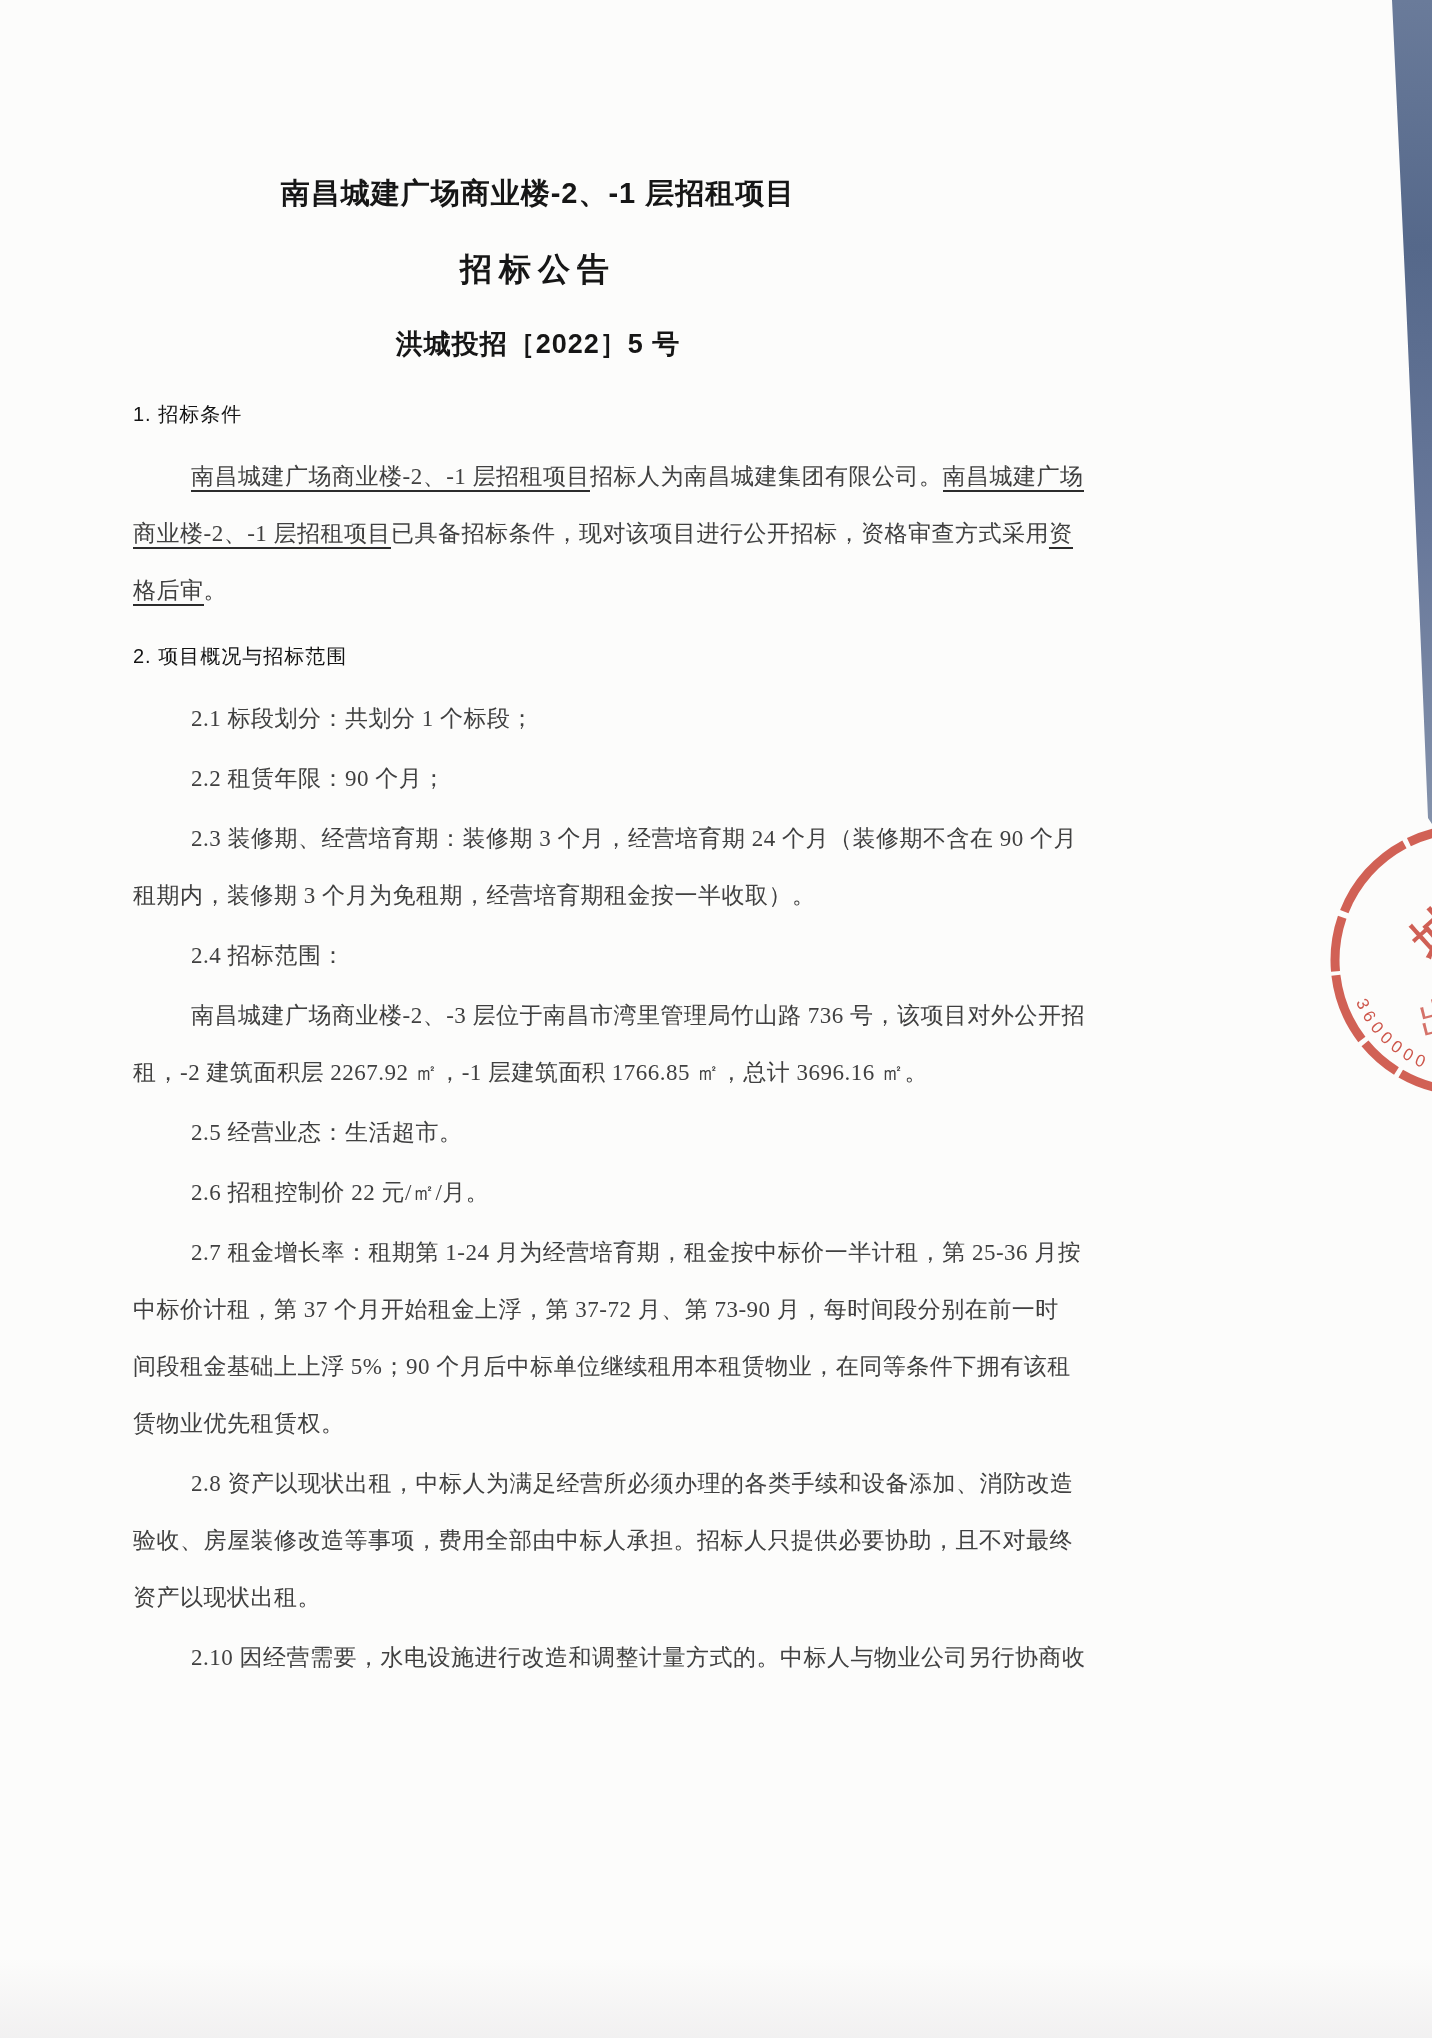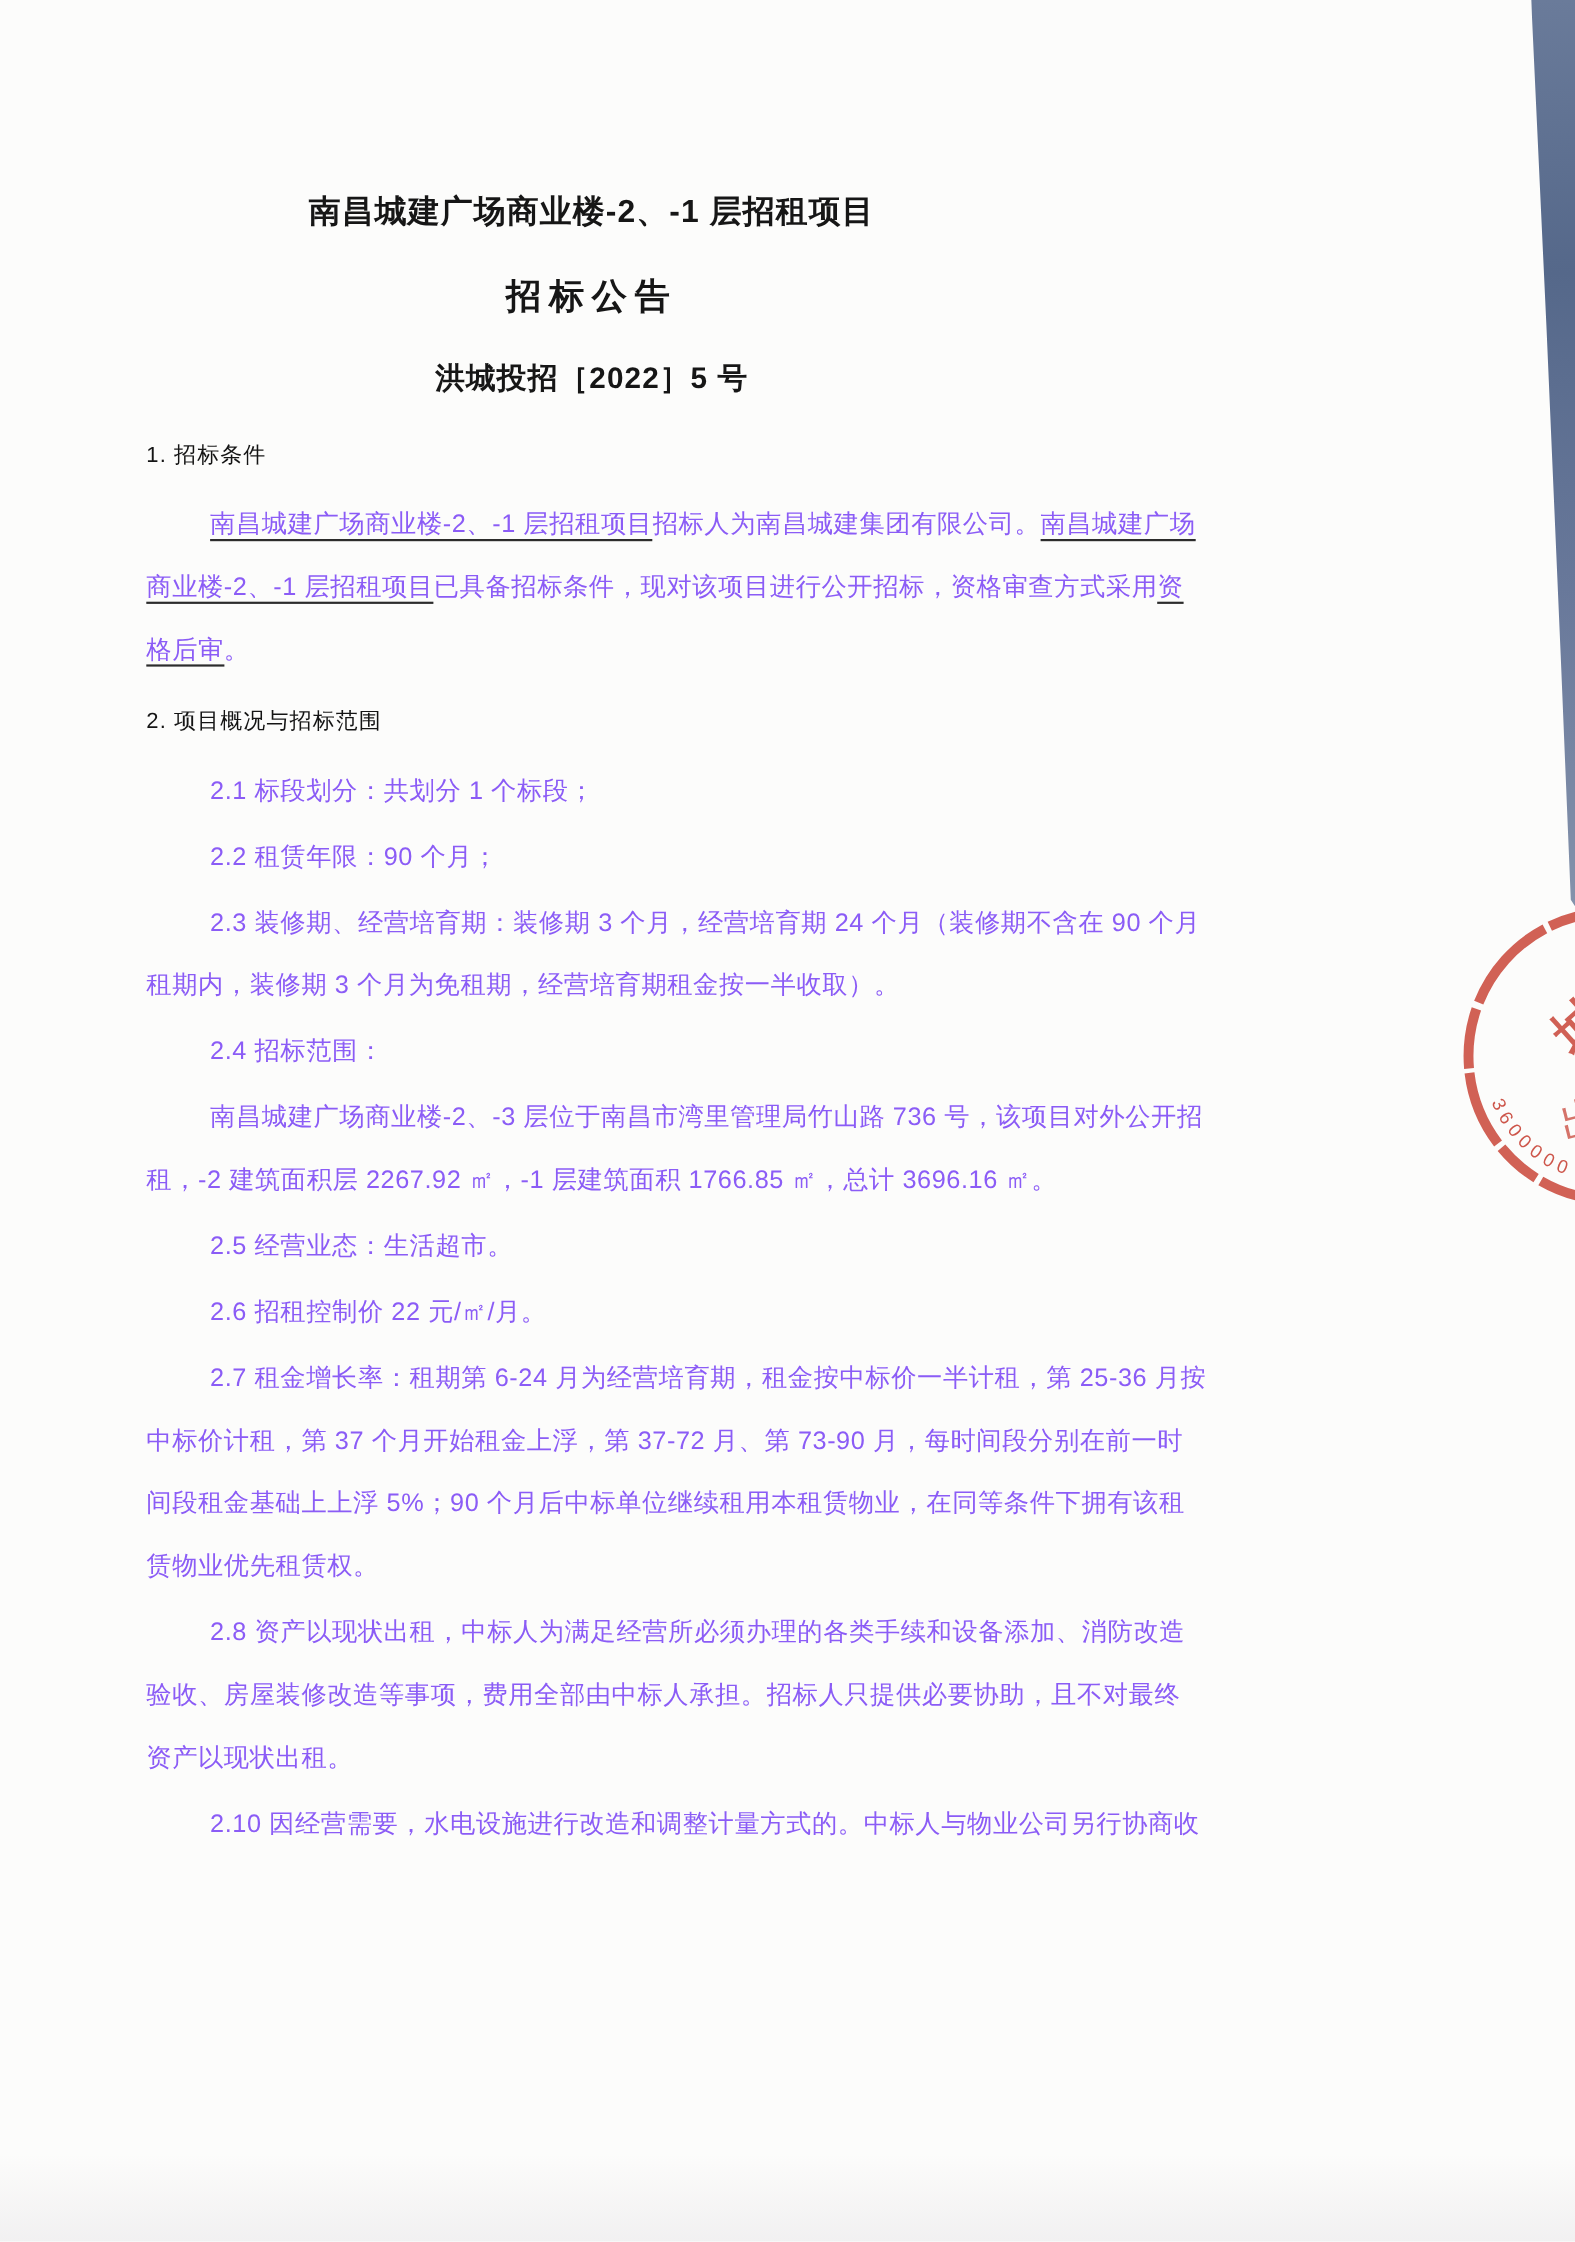--- a/index.html
+++ b/index.html
@@ -23,21 +23,21 @@
   }
   .content{position:absolute;left:133px;top:156px;width:952px;color:#242424}
   .titles{width:810px;text-align:center;font-weight:bold;color:#161616}
   .title1{font-size:29px;height:74px;line-height:74px;letter-spacing:1px}
   .title2{font-size:32px;height:78px;line-height:78px;letter-spacing:7px}
   .docnum{font-size:27px;height:72px;line-height:72px;letter-spacing:1px}
   .heading{font-size:20px;font-weight:normal;color:#141414;height:68px;line-height:68px;letter-spacing:1px}
   .para{margin:0 0 3px 0}
   .line{
     height:57px;line-height:57px;font-size:23px;letter-spacing:.5px;
-    white-space:nowrap;color:#8b5cf6;
+    white-space:nowrap;color:#404040;font-family:Liberation Serif, serif;
   }
   .line.first{padding-left:58px}
   .u{border-bottom:2px solid #2c2c2c;padding-bottom:1px}
   .seal{position:absolute;left:1316px;top:812px;pointer-events:none}
 </style>
 </head>
 <body>
 
 <div class="page">
 
@@ -74,21 +74,21 @@
           <div class="line first"><span>南昌城建广场商业楼-2、-3 层位于南昌市湾里管理局竹山路 736 号，该项目对外公开招</span></div>
           <div class="line"><span>租，-2 建筑面积层 2267.92 ㎡，-1 层建筑面积 1766.85 ㎡，总计 3696.16 ㎡。</span></div>
         </div>
         <div class="para">
           <div class="line first"><span>2.5 经营业态：生活超市。</span></div>
         </div>
         <div class="para">
           <div class="line first"><span>2.6 招租控制价 22 元/㎡/月。</span></div>
         </div>
         <div class="para">
-          <div class="line first"><span>2.7 租金增长率：租期第 6-24 月为经营培育期，租金按中标价一半计租，第 25-36 月按</span></div>
+          <div class="line first"><span>2.7 租金增长率：租期第 1-24 月为经营培育期，租金按中标价一半计租，第 25-36 月按</span></div>
           <div class="line"><span>中标价计租，第 37 个月开始租金上浮，第 37-72 月、第 73-90 月，每时间段分别在前一时</span></div>
           <div class="line"><span>间段租金基础上上浮 5%；90 个月后中标单位继续租用本租赁物业，在同等条件下拥有该租</span></div>
           <div class="line"><span>赁物业优先租赁权。</span></div>
         </div>
         <div class="para">
           <div class="line first"><span>2.8 资产以现状出租，中标人为满足经营所必须办理的各类手续和设备添加、消防改造</span></div>
           <div class="line"><span>验收、房屋装修改造等事项，费用全部由中标人承担。招标人只提供必要协助，且不对最终</span></div>
           <div class="line"><span>资产以现状出租。</span></div>
         </div>
         <div class="para">

